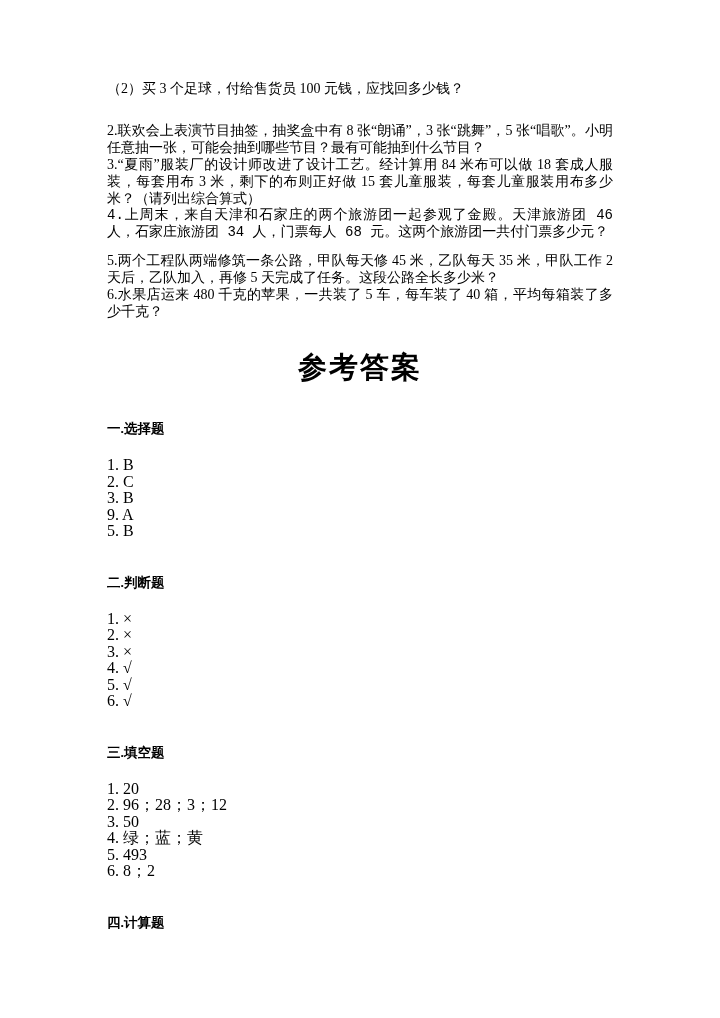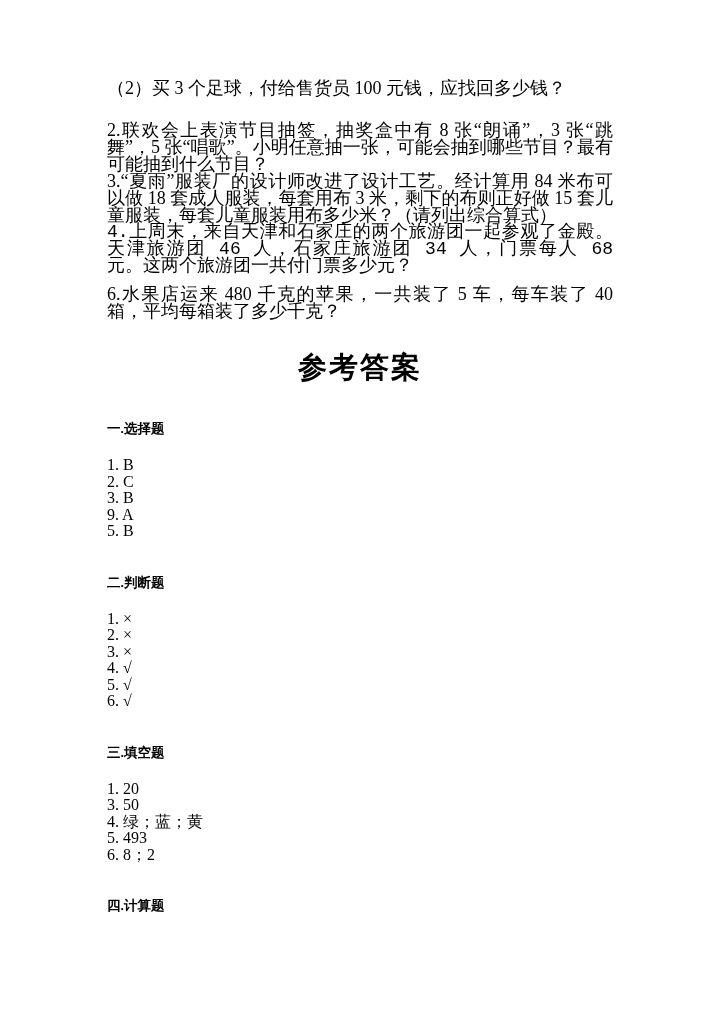--- a/index.html
+++ b/index.html
@@ -15,21 +15,21 @@
   }
   .page {
     width: 720px;
     min-height: 1018px;
     box-sizing: border-box;
     padding: 80px 107px 40px 107px;
     background: #ffffff;
   }
   .question {
     margin: 0;
-    font-size: 18px;
+    font-size: 14px;
     line-height: 17px;
     text-align: justify;
     word-break: break-all;
   }
   .gap-after {
     margin-bottom: 25px;
   }
   .gap-after-sm {
     margin-bottom: 11px;
     font-family: Liberation Mono, monospace;
@@ -61,20 +61,21 @@
 </head>
 <body>
 
 <div class="page">
 
   <div>
     <p class="question gap-after">（2）买 3 个足球，付给售货员 100 元钱，应找回多少钱？</p>
     <p class="question">2.联欢会上表演节目抽签，抽奖盒中有 8 张“朗诵”，3 张“跳舞”，5 张“唱歌”。小明任意抽一张，可能会抽到哪些节目？最有可能抽到什么节目？</p>
     <p class="question">3.“夏雨”服装厂的设计师改进了设计工艺。经计算用 84 米布可以做 18 套成人服装，每套用布 3 米，剩下的布则正好做 15 套儿童服装，每套儿童服装用布多少米？（请列出综合算式）</p>
     <p class="question gap-after-sm">4.上周末，来自天津和石家庄的两个旅游团一起参观了金殿。天津旅游团 46 人，石家庄旅游团 34 人，门票每人 68 元。这两个旅游团一共付门票多少元？</p>
+    <p class="question">5.两个工程队两端修筑一条公路，甲队每天修 45 米，乙队每天 35 米，甲队工作 2 天后，乙队加入，再修 5 天完成了任务。这段公路全长多少米？</p>
     <p class="question">6.水果店运来 480 千克的苹果，一共装了 5 车，每车装了 40 箱，平均每箱装了多少千克？</p>
   </div>
 
   <h1 class="answers-title">参考答案</h1>
 
   <div class="section">
     <h2 class="section-title">一.选择题</h2>
     <p class="ans">1. B</p>
     <p class="ans">2. C</p>
     <p class="ans">3. B</p>
@@ -88,20 +89,21 @@
     <p class="ans">2. ×</p>
     <p class="ans">3. ×</p>
     <p class="ans">4. √</p>
     <p class="ans">5. √</p>
     <p class="ans">6. √</p>
   </div>
 
   <div class="section">
     <h2 class="section-title">三.填空题</h2>
     <p class="ans">1. 20</p>
+    <p class="ans">2. 96；28；3；12</p>
     <p class="ans">3. 50</p>
     <p class="ans">4. 绿；蓝；黄</p>
     <p class="ans">5. 493</p>
     <p class="ans">6. 8；2</p>
   </div>
 
   <div class="section section-last">
     <h2 class="section-title">四.计算题</h2>
   </div>
 

